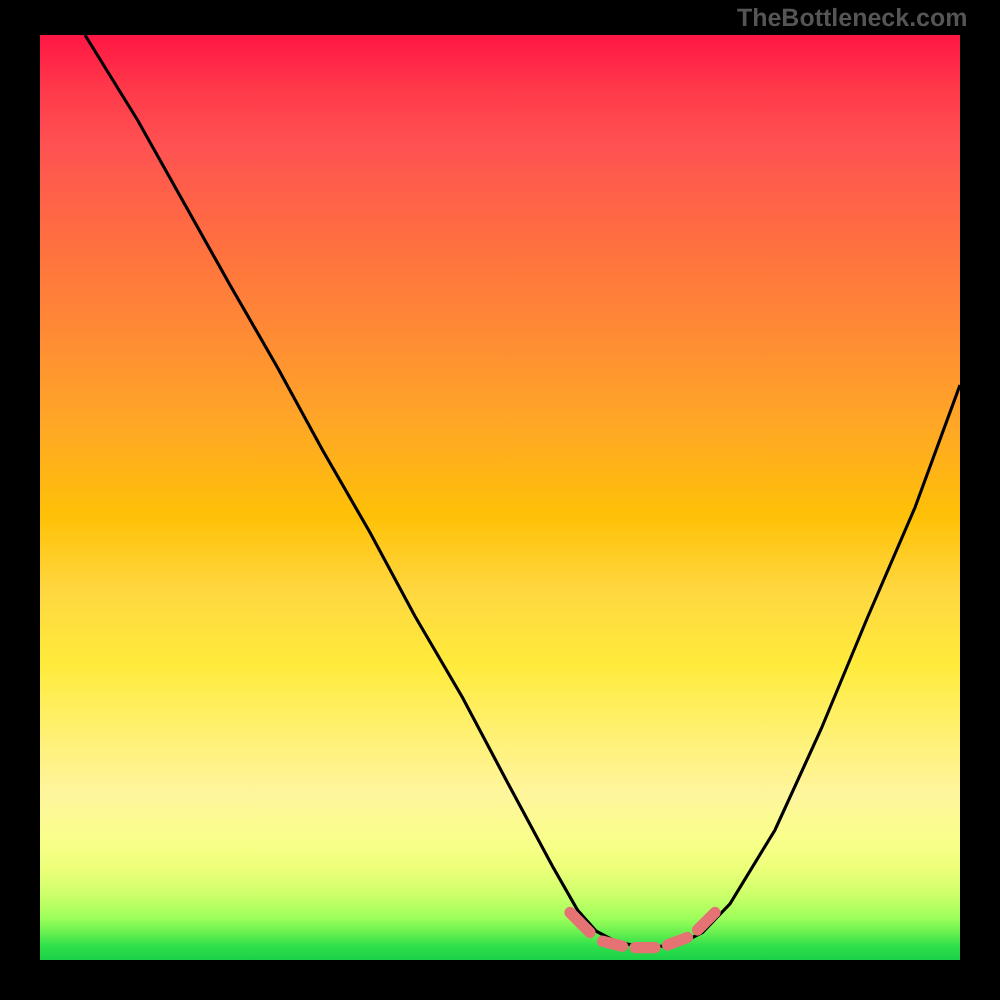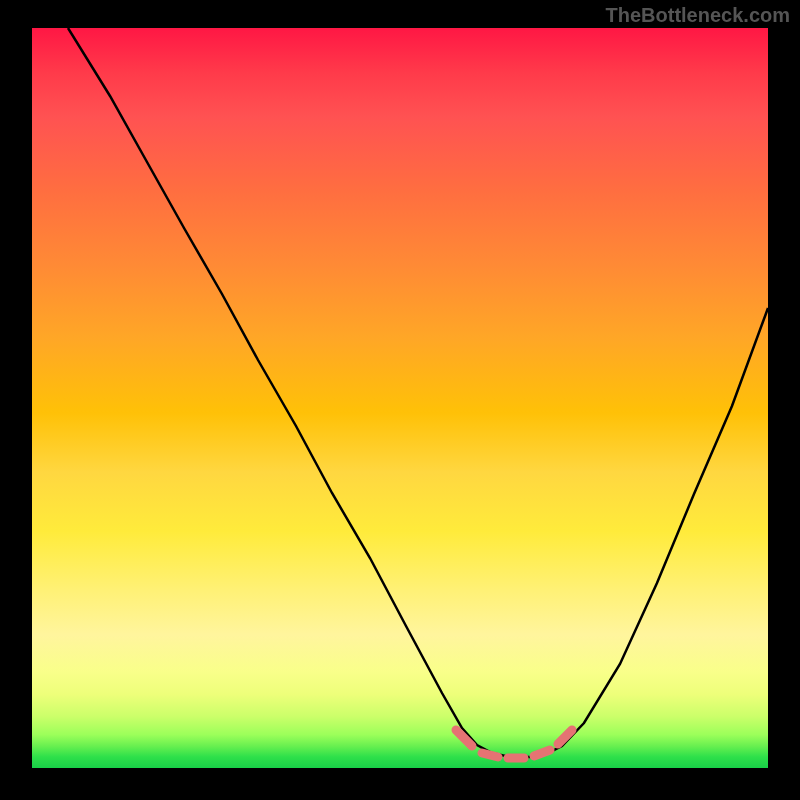--- a/index.html
+++ b/index.html
@@ -7,21 +7,21 @@
     padding: 0;
     width: 800px;
     height: 800px;
     background: #000;
     font-family: Arial, sans-serif;
     position: relative;
   }
   .watermark {
     position: absolute;
     top: 4px;
-    right: 10px;
+    right: 26px;
     color: #555;
     font-size: 20px;
     font-weight: bold;
     z-index: 10;
   }
   .plot-area {
     position: absolute;
     left: 32px;
     top: 28px;
     width: 736px;

